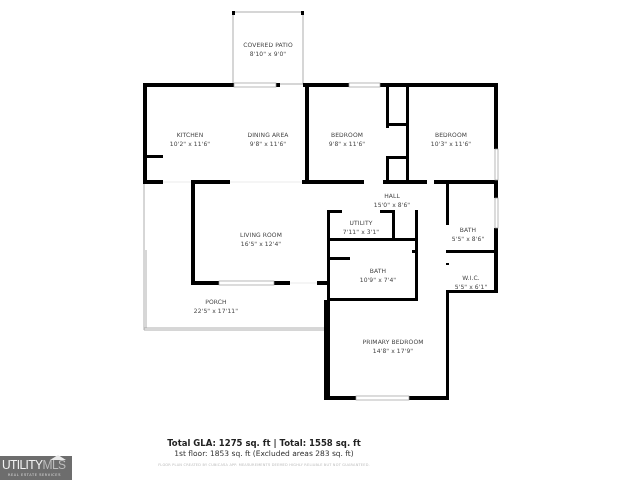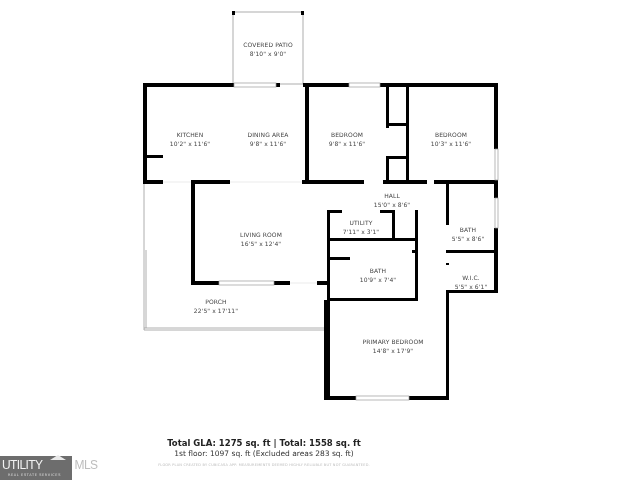--- a/index.html
+++ b/index.html
@@ -7,21 +7,21 @@
   #plan { position:absolute; left:0; top:0; width:640px; height:480px; }
   .room { position:absolute; text-align:center; font-size:6px; line-height:9px; color:#444; letter-spacing:0.1px; transform:translateX(-50%); white-space:nowrap; }
   .room .nm { display:block; }
   .room .dm { display:block; }
   .totals { position:absolute; left:0; width:528px; text-align:center; }
   .t1 { top:438px; font-size:8.5px; font-weight:bold; color:#222; }
   .t2 { top:449px; font-size:7.5px; color:#333; }
   .t3 { top:463px; font-size:3.5px; color:#bbb; letter-spacing:0.2px; }
   .logo { position:absolute; left:0; top:456px; width:72px; height:24px; background:#6d6d6d; color:#f2f2f2; }
   .logo .g { position:absolute; left:2px; top:2px; font-size:12px; letter-spacing:-0.6px; font-family:"Liberation Sans", sans-serif; }
-  .logo .g b { font-weight:normal; color:#bdbdbd;margin-left:32px; }
+  .logo .g b { font-weight:normal; color:#bdbdbd; }
   .logo .s { position:absolute; left:8px; top:17px; font-size:3.5px; letter-spacing:0.6px; color:#ddd; }
   .logo .roof { position:absolute; left:50px; top:-1px; width:0; height:0; border-left:8px solid transparent; border-right:8px solid transparent; border-bottom:5px solid #eaeaea; }
 </style>
 </head>
 <body>
 
 <svg id="plan" viewBox="0 0 640 480" xmlns="http://www.w3.org/2000/svg">
   <g stroke="#9a9a9a" stroke-width="0.8" fill="none">
     <rect x="233" y="12" width="70" height="72"></rect>
   </g>
@@ -153,20 +153,20 @@
 <div class="room" style="left:216px; top:297px;">
   <span class="nm">PORCH</span>
   <span class="dm">22'5" x 17'11"</span>
 </div>
 <div class="room" style="left:393px; top:337px;">
   <span class="nm">PRIMARY BEDROOM</span>
   <span class="dm">14'8" x 17'9"</span>
 </div>
 
 <div class="totals t1">Total GLA: 1275 sq. ft | Total: 1558 sq. ft</div>
-<div class="totals t2">1st floor: 1097 sq. ft (Excluded areas 283 sq. ft)</div>
+<div class="totals t2">1st floor: 1853 sq. ft (Excluded areas 283 sq. ft)</div>
 <div class="totals t3">FLOOR PLAN CREATED BY CUBICASA APP. MEASUREMENTS DEEMED HIGHLY RELIABLE BUT NOT GUARANTEED.</div>
 
 <div class="logo">
   <span class="roof"></span>
   <span class="g"><span>UTILITY</span><b>MLS</b></span>
   <span class="s">REAL ESTATE SERVICES</span>
 </div>
 
 </body></html>

